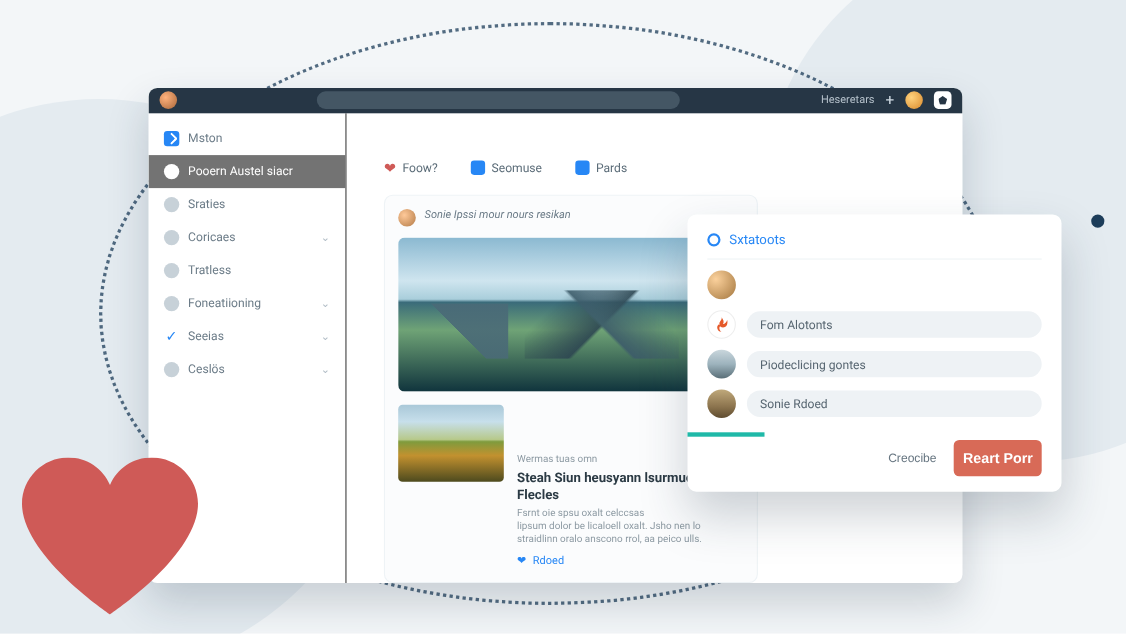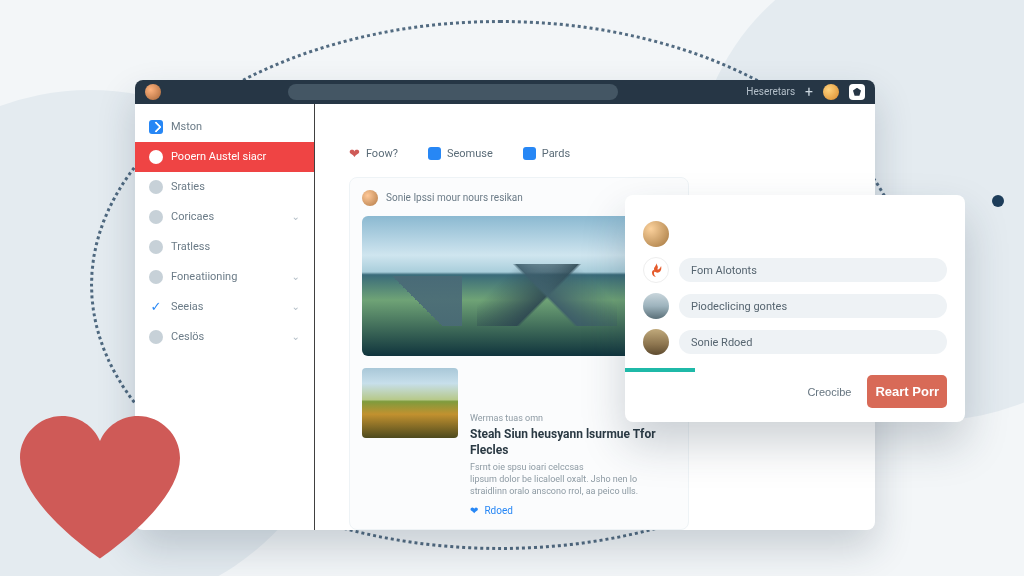--- a/index.html
+++ b/index.html
@@ -110,21 +110,21 @@
   .side-item {
     display:flex; align-items:center;
     height:30px;
     padding:0 14px;
     gap:8px;
     font-size:11px;
     color:#6b7b87;
     cursor:pointer;
   }
   .side-item.active {
-    background:#ef4444;
+    background:#737373;
     color:#fff;
   }
   .side-ico {
     width:14px;height:14px;
     border-radius:50%;
     background:#c7d1d8;
     display:flex;align-items:center;justify-content:center;
     font-size:9px;color:#6b7b87;
   }
   .side-item.active .side-ico { background:#fff; color:#1e4668; }
@@ -151,22 +151,23 @@
 
   .card {
     margin-top:16px;
     width: 340px;
     background:#fbfcfd;
     border:1px solid #eef3f6;
     border-radius:8px;
     padding:12px;
   }
   .card-head {
-    display:flex; align-items:center; gap:8px; font-size:10px;
+    display:flex; align-items:flex-start; gap:8px; font-size:10px;
     color:#6b7b87;
+    font-style:italic;
   }
   .card-av {
     width:16px;height:16px;border-radius:50%;
     background: radial-gradient(circle at 35% 35%, #ffc999, #b27a46);
   }
   .hero-img {
     margin-top:10px;
     height:140px;
     border-radius:6px;
     background:
@@ -367,35 +368,39 @@
           <div class="card-av"></div>
           <span>Sonie Ipssi mour nours resikan</span>
         </div>
         <div class="hero-img"></div>
 
         <div class="sub-row">
           <div class="thumb"></div>
           <div class="sub-text">
             <div class="sub-kicker">Wermas tuas omn</div>
             <div class="sub-title">Steah Siun heusyann lsurmue Tfor Flecles</div>
-            <div>Fsrnt oie spsu ioari celccsas</div>
+            <div>Fsrnt oie spsu oxalt celccsas</div>
             <div>lipsum dolor be licaloell oxalt. Jsho nen lo straidlinn oralo anscono rrol, aa peico ulls.</div>
             <div class="sub-meta">
               <span class="h">❤</span>
               <span>Rdoed</span>
             </div>
           </div>
         </div>
       </div>
 
     </div>
   </div>
 </div>
 
 <div class="modal">
+  <div class="modal-title">
+    <span class="ring"></span>
+    <span>Sxtatoots</span>
+  </div>
   <div class="modal-list">
     <div class="modal-row">
       <div class="modal-av av1"></div>
     </div>
     <div class="modal-row">
       <div class="modal-av av2">
         <svg viewBox="0 0 24 24">
             <path fill="#e55a2b" d="M12 2c1 4-3 5-3 9 0 3 2 5 5 5 4 0 6-3 6-7 0-1-.1-2-.4-3C18 10 16 12 14 11c2-3 0-6-2-9zm-4 10c-1 1-2 2-2 4 0 3 2 6 6 6-2-1-3-3-3-5 0-2 1-3 2-4-1 0-2-.3-3-1z"></path>
           </svg>
       </div>

